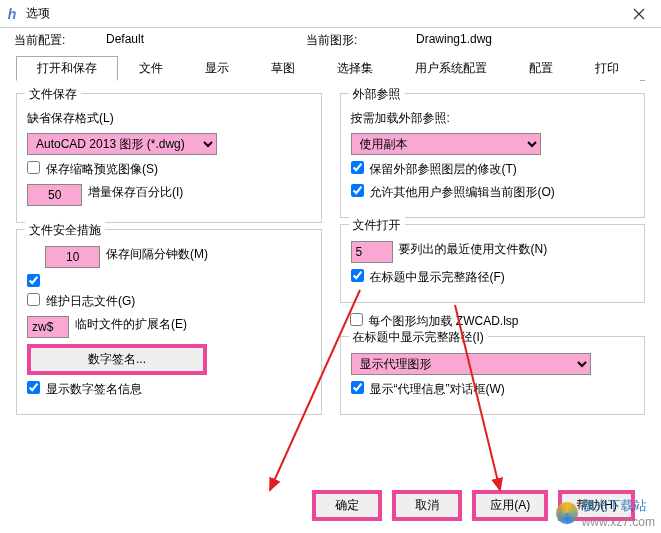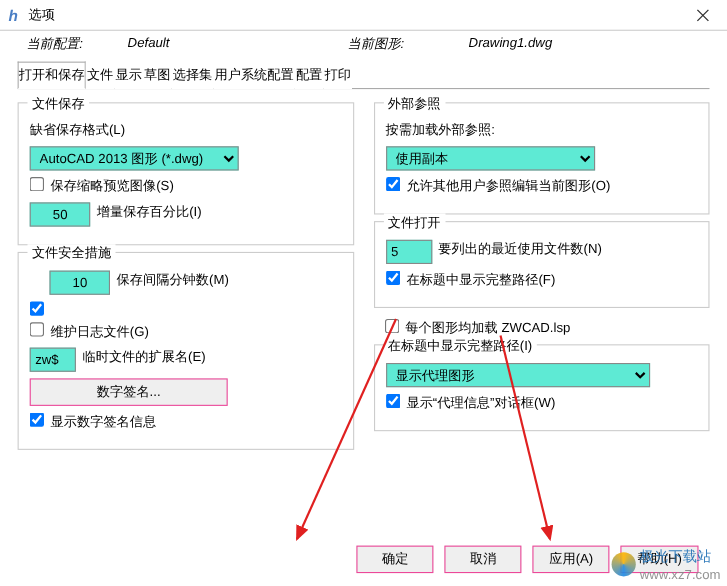--- a/index.html
+++ b/index.html
@@ -3,43 +3,43 @@
 <meta charset="utf-8">
 <style>
 * { box-sizing: border-box; margin: 0; padding: 0; font-family: "Microsoft YaHei", SimSun, sans-serif; font-size: 12px; }
 body { background: #fff; width: 661px; height: 533px; position: relative; overflow: hidden; }
 
 .titlebar { height: 28px; border-bottom: 1px solid #ccc; display: flex; align-items: center; padding: 0 4px; }
 .titlebar .icon { width: 16px; height: 16px; margin-right: 6px; display: flex; align-items: center; justify-content: center; color: #4a7ec4; font-style: italic; font-weight: bold; font-size: 14px; }
 .titlebar .title { flex: 1; }
 .titlebar .close { width: 36px; height: 28px; display: flex; align-items: center; justify-content: center; cursor: pointer; }
 
-.info-row { padding: 4px 24px; display: flex; font-style: italic; }
+.info-row { padding: 4px 14px; display: flex; }
 .info-row .label1 { width: 92px; }
 .info-row .val1 { width: 200px; }
 .info-row .label2 { width: 110px; }
 
 .tabs { display: flex; border-bottom: 1px solid #aaa; margin: 2px 16px 0 16px; }
-.tab { padding: 3px 0; border: 1px solid transparent; cursor: pointer; position: relative; top: 1px; background: #fff; }
+.tab { padding: 3px 20px; border: 1px solid transparent; cursor: pointer; position: relative; top: 1px; background: #fff; }
 .tab.active { border: 1px solid #aaa; border-bottom: 1px solid #fff; }
 
 .content { padding: 6px 12px; display: flex; gap: 10px; }
 .col { flex: 1; }
 
 .group { border: 1px solid #ccc; margin: 6px 4px; padding: 10px 10px 10px 10px; position: relative; }
 .group > .legend { position: absolute; top: -8px; left: 8px; background: #fff; padding: 0 4px; }
 
 .row { margin: 6px 0; display: flex; align-items: flex-start; gap: 6px; }
-select, input[type=text] { border: 1px solid #888; padding: 2px 4px; background: #5eead4; height: 22px; }
+select, input[type=text] { border: 1px solid #888; padding: 2px 4px; background: #f9a8d4; height: 22px; }
 select { width: 190px; }
 input.small { width: 55px; padding-left: 20px; }
 input.tiny { width: 42px; }
 input[type=checkbox] { width: 13px; height: 13px; }
 
-.btn { border: 1px solid #ec4899; background: #efefef; padding: 3px 14px; cursor: pointer; }
+.btn { border: 4px solid #ec4899; background: #efefef; padding: 3px 14px; cursor: pointer; }
 .btn.wide { width: 180px; text-align: center; }
 
 .footer { position: absolute; bottom: 12px; right: 26px; display: flex; gap: 10px; align-items: flex-end; }
 .footer .btn { min-width: 70px; text-align: center; }
 
 .arrow { position: absolute; pointer-events: none; }
 
 .watermark { position: absolute; right: 6px; bottom: 4px; opacity: 0.9; display: flex; align-items: center; gap: 4px; }
 .watermark .logo { width: 22px; height: 22px; border-radius: 50%; background: conic-gradient(#ffb400, #1e88e5, #ffb400); }
 .watermark .t1 { color: #1e6fb4; font-size: 13px; }
@@ -124,20 +124,24 @@
   </div>
 
   <div class="col">
     <div class="group">
       <div class="legend">外部参照</div>
       <div class="row">
           <span>按需加载外部参照:</span>
         </div>
       <div class="row">
           <select><option>使用副本</option></select>
+        </div>
+      <div class="row">
+          <input type="checkbox" checked="" style="">
+          <span>保留外部参照图层的修改(T)</span>
         </div>
       <div class="row">
           <input type="checkbox" checked="" style="">
           <span>允许其他用户参照编辑当前图形(O)</span>
         </div>
     </div>
 
     <div class="group">
       <div class="legend">文件打开</div>
       <div class="row">

